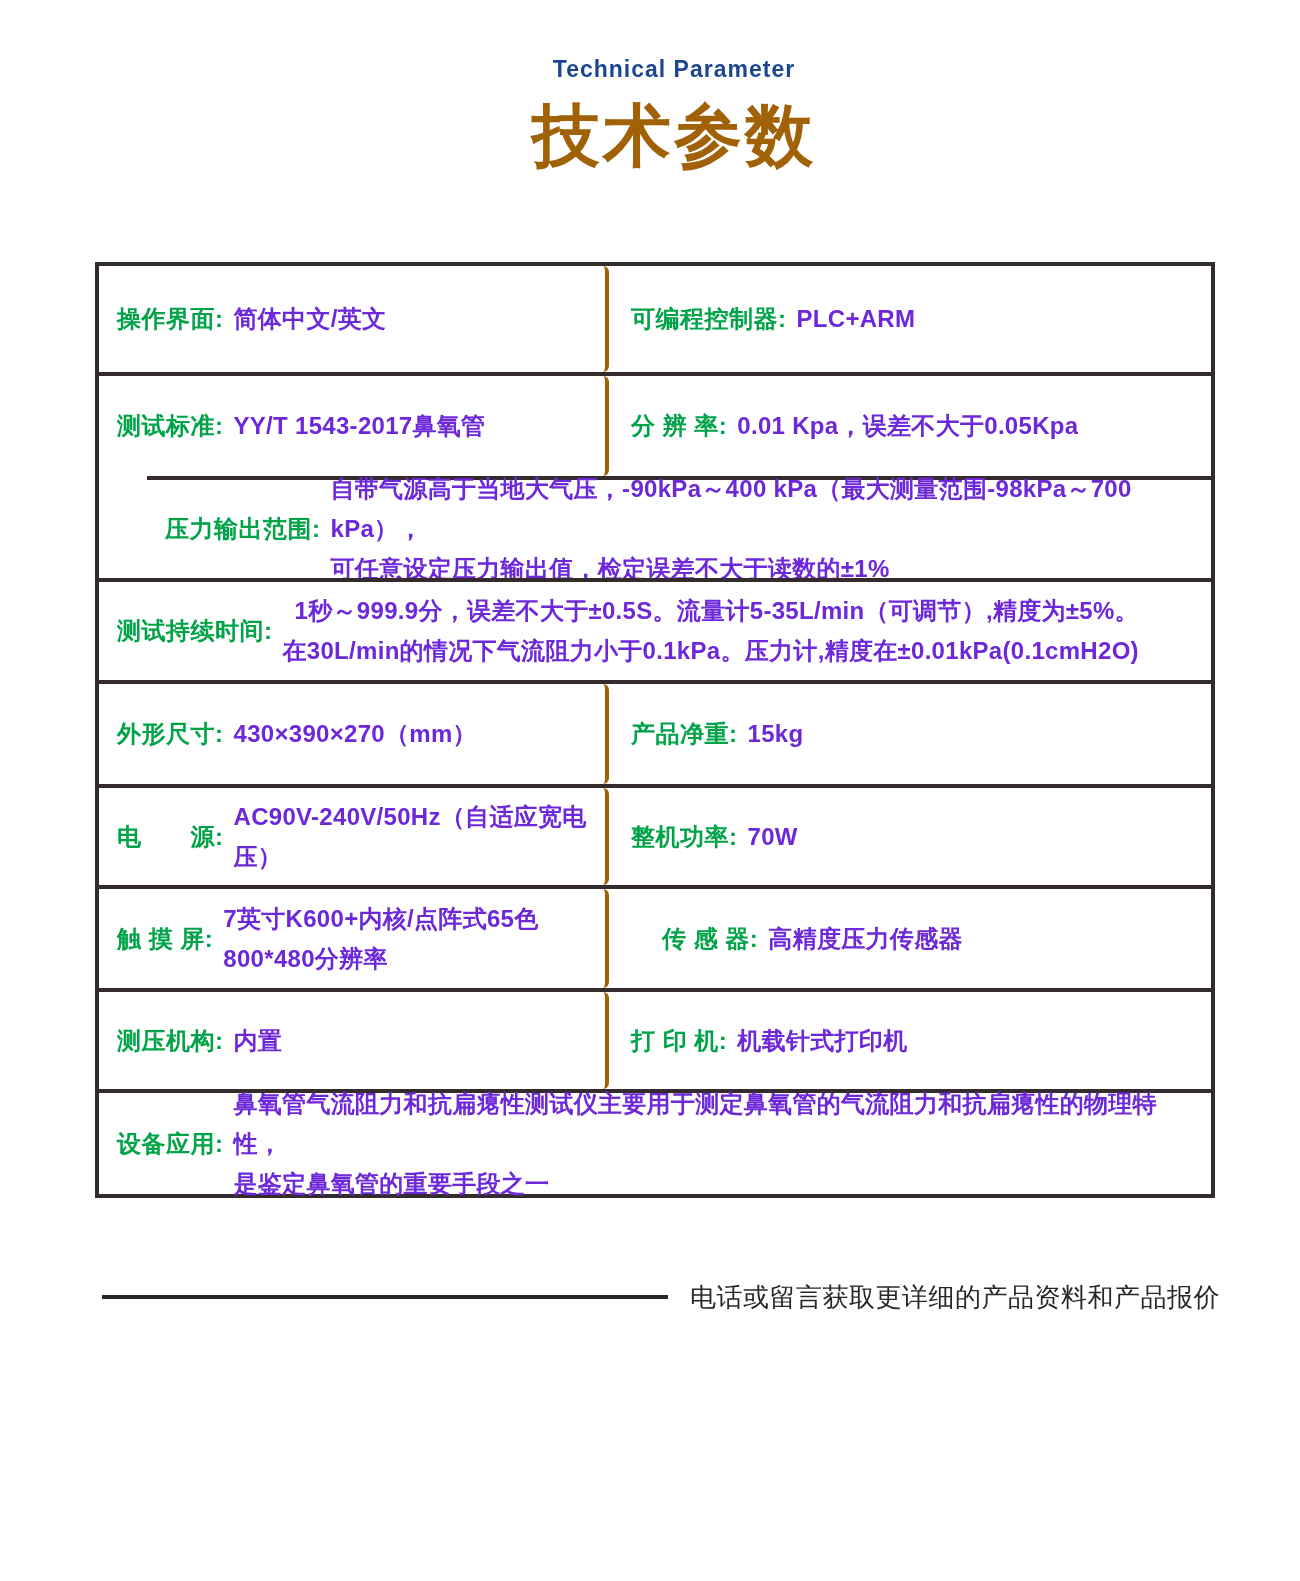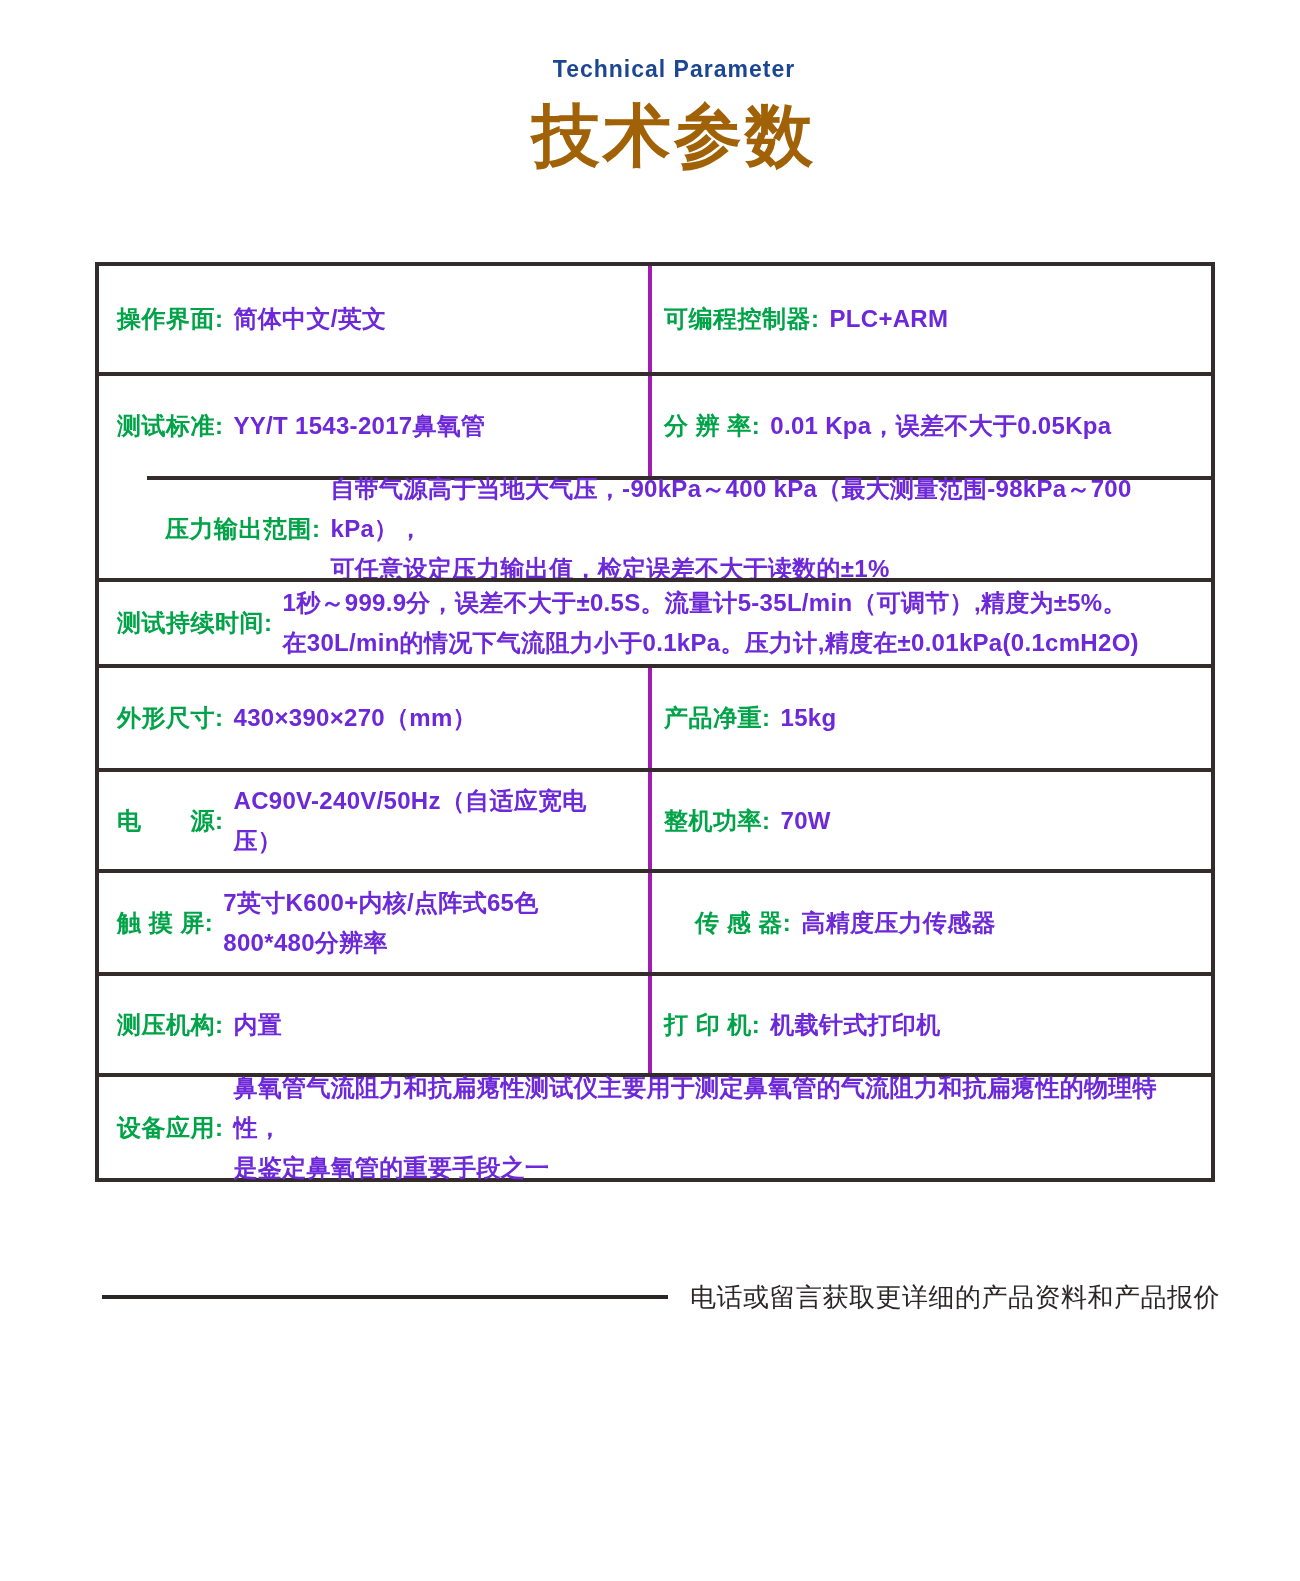--- a/index.html
+++ b/index.html
@@ -27,33 +27,33 @@
     border:4px solid #342c2c;
     box-sizing:border-box;
     display:flex;flex-direction:column;
     background:#ffffff;
   }
   .row{display:flex;box-sizing:border-box;}
   .row + .row{border-top:4px solid #342c2c;}
   .row:nth-child(1){height:106px;}
   .row:nth-child(2){height:104px;}
   .row:nth-child(3){height:102px;margin-left:48px;}
-  .row:nth-child(4){height:86px;}
+  .row:nth-child(4){height:102px;text-align:right;}
   .row:nth-child(5){height:104px;}
   .row:nth-child(6){height:101px;}
   .row:nth-child(7){height:103px;gap:31px;}
   .row:nth-child(8){height:101px;}
   .row:nth-child(9){height:105px;}
   .cell{
     display:flex;align-items:center;
     box-sizing:border-box;
     padding:0 14px 0 18px;
   }
-  .cell-left{width:553px;border-right:4px solid #a21caf;flex-shrink:0;}
-  .cell-right{flex:1;padding-left:12px;}
+  .cell-left{width:510px;border-right:4px solid #a16207;flex-shrink:0;border-radius:6px;}
+  .cell-right{flex:1;padding-left:22px;}
   .cell-full{flex:1;}
   .label{
     color:#00a347;font-weight:700;font-size:24px;
     white-space:pre;flex-shrink:0;margin-right:10px;
     letter-spacing:0.5px;
   }
   .value{
     font-size:24px;font-weight:600;color:#6d28d9;
     white-space:pre-line;line-height:40px;
     letter-spacing:0.3px;

